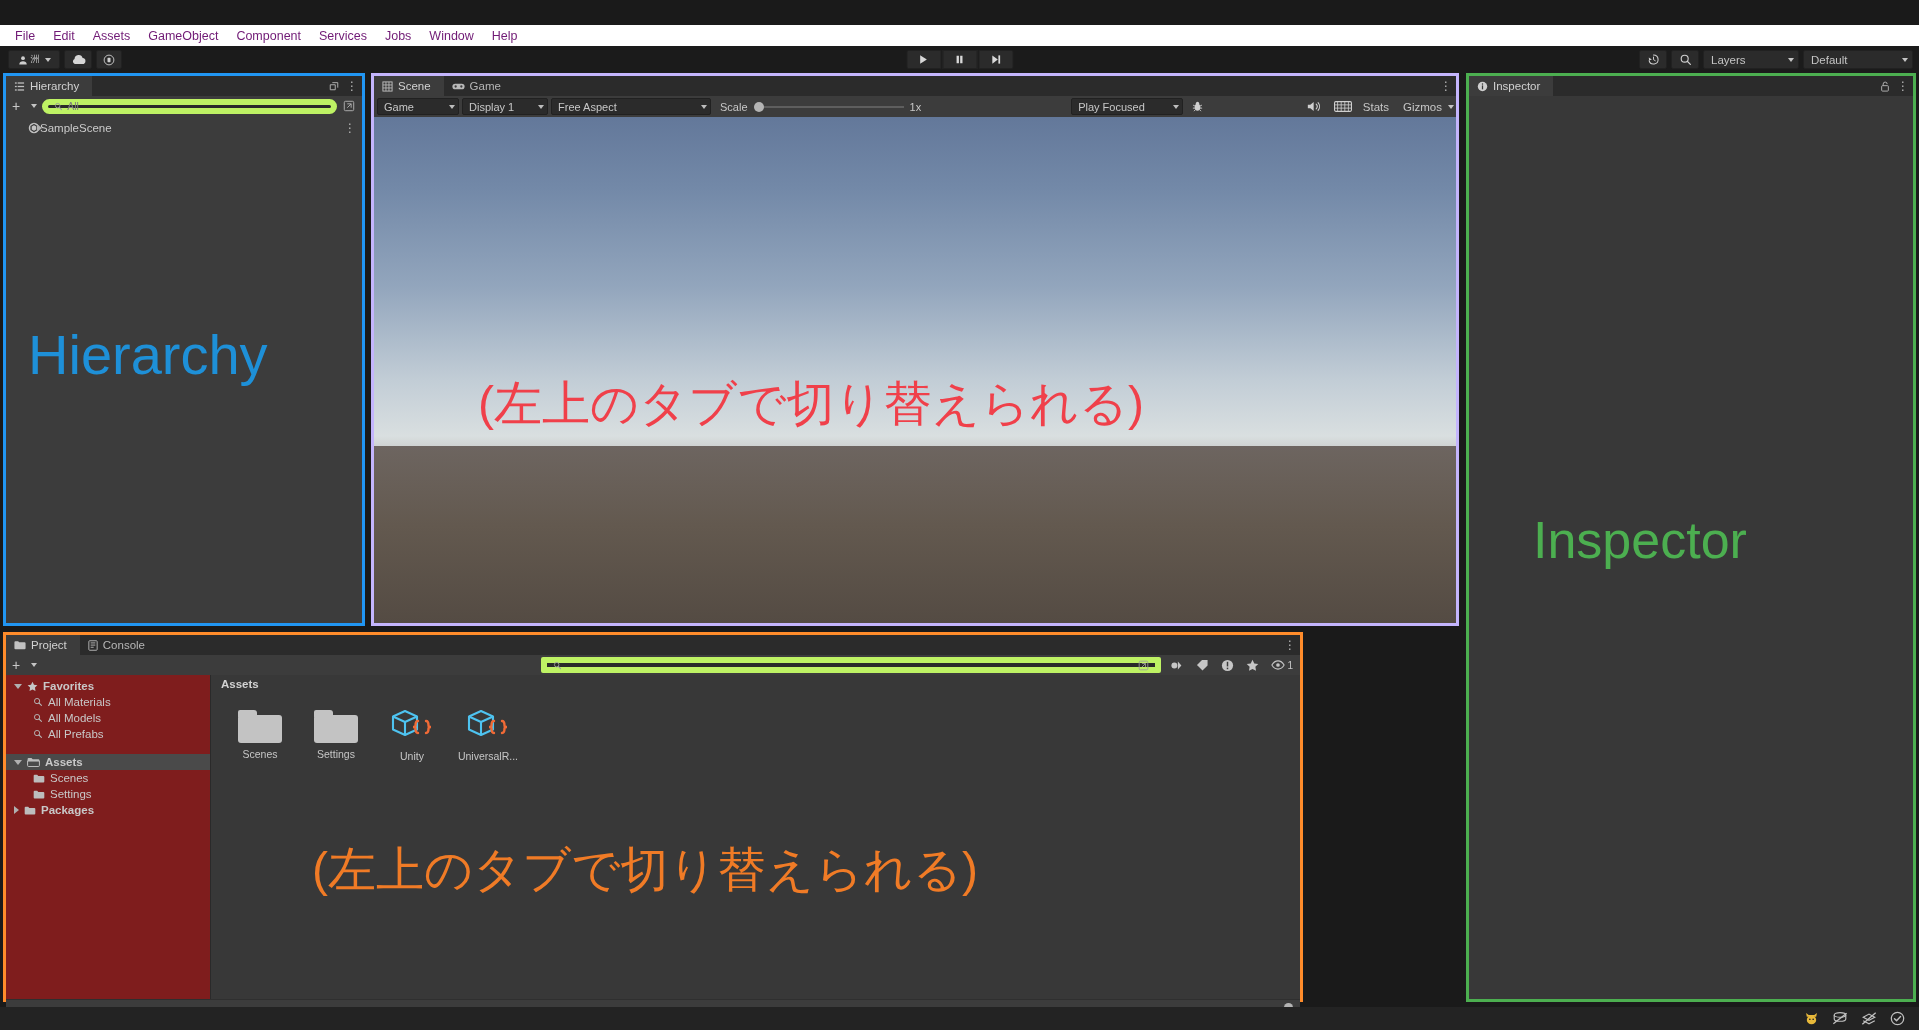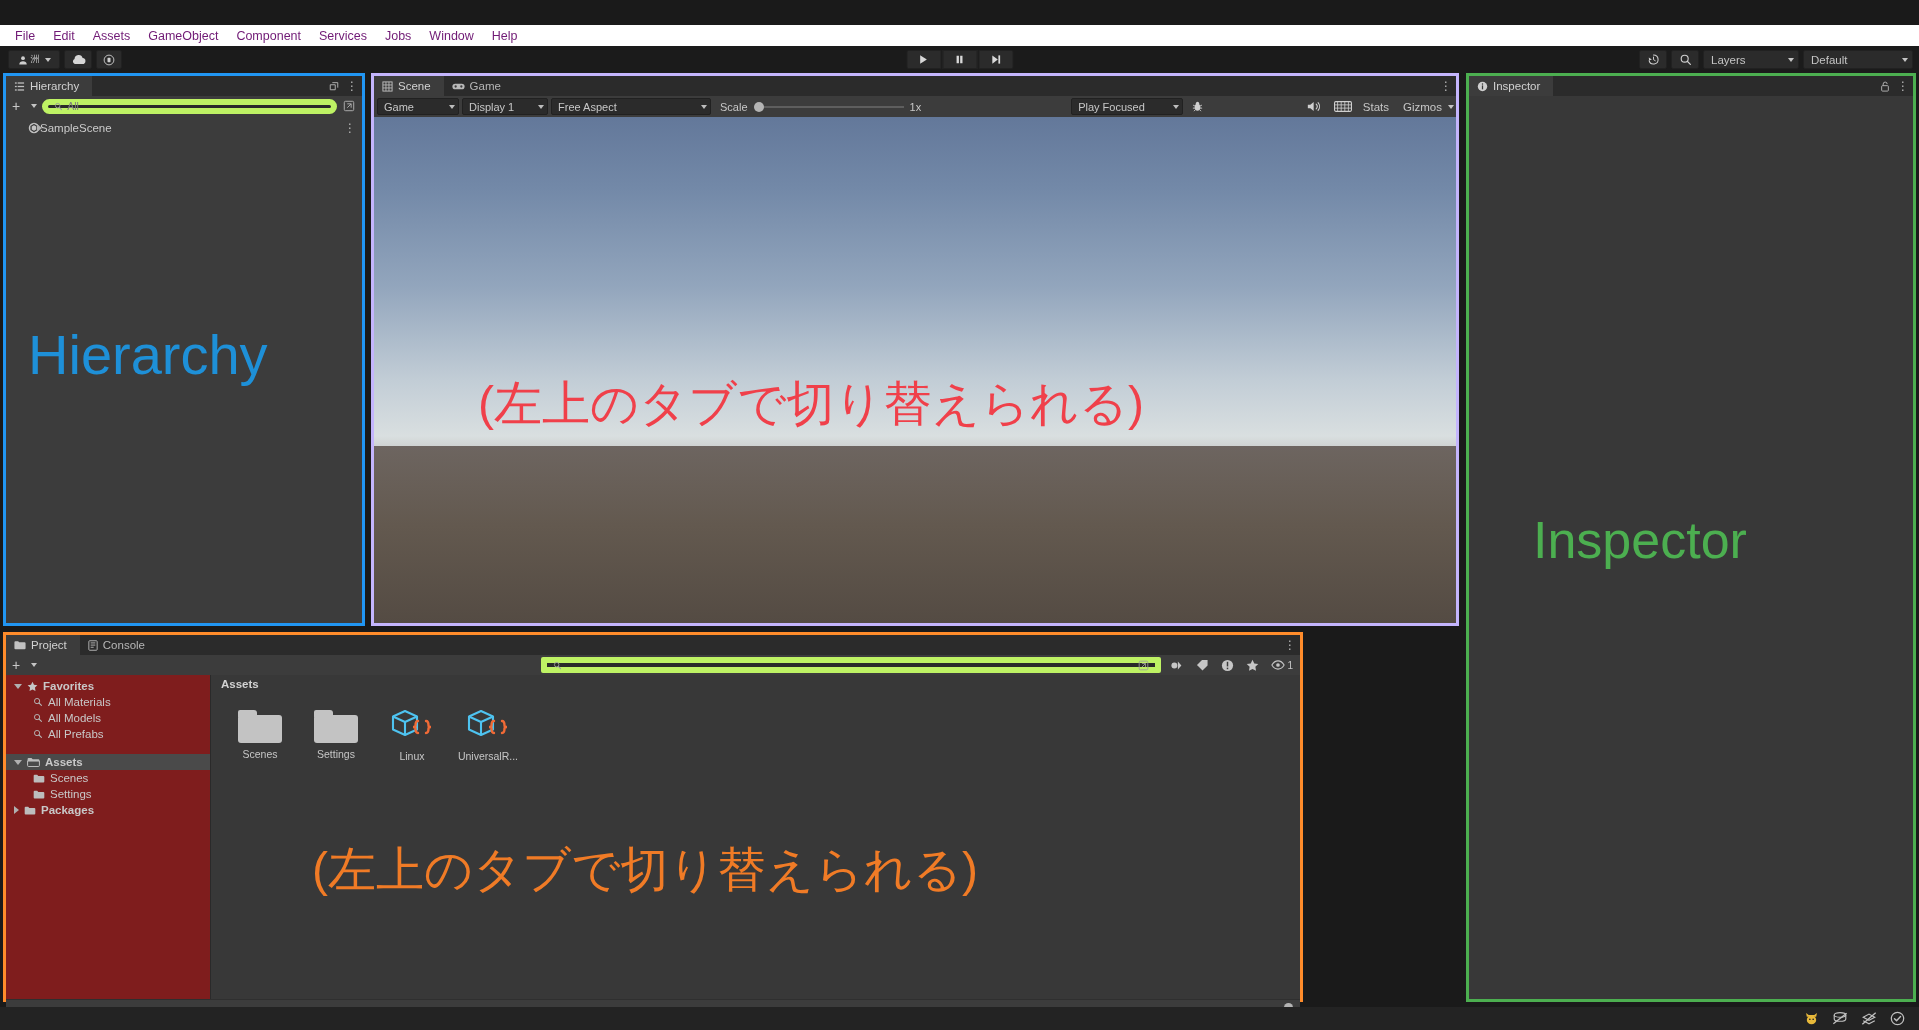--- a/index.html
+++ b/index.html
@@ -520,21 +520,21 @@
             <div class="folder-ico"></div>
             <span class="lbl">Settings</span>
           </div>
           <div class="gitem">
             <svg width="46" height="38" viewBox="0 0 46 38">
               <path d="M16 4l12 5.5v13L16 28 4 22.5v-13z" fill="none" stroke="#4ec3f0" stroke-width="2.1" stroke-linejoin="round"></path>
               <path d="M4 9.5L16 15l12-5.5M16 15v13" fill="none" stroke="#4ec3f0" stroke-width="2.1" stroke-linejoin="round"></path>
               <path d="M29 14c-2.5 0-2.5 3-2.5 4.5S24 20 24 20s2.5 0 2.5 1.5S26.5 26 29 26" fill="none" stroke="#f06a36" stroke-width="2.4" stroke-linecap="round"></path>
               <path d="M37 14c2.5 0 2.5 3 2.5 4.5S42 20 42 20s-2.5 0-2.5 1.5S39.5 26 37 26" fill="none" stroke="#f06a36" stroke-width="2.4" stroke-linecap="round"></path>
             </svg>
-            <span class="lbl">Linux</span>
+            <span class="lbl">Unity</span>
           </div>
           <div class="gitem">
             <svg width="46" height="38" viewBox="0 0 46 38">
               <path d="M16 4l12 5.5v13L16 28 4 22.5v-13z" fill="none" stroke="#4ec3f0" stroke-width="2.1" stroke-linejoin="round"></path>
               <path d="M4 9.5L16 15l12-5.5M16 15v13" fill="none" stroke="#4ec3f0" stroke-width="2.1" stroke-linejoin="round"></path>
               <path d="M29 14c-2.5 0-2.5 3-2.5 4.5S24 20 24 20s2.5 0 2.5 1.5S26.5 26 29 26" fill="none" stroke="#f06a36" stroke-width="2.4" stroke-linecap="round"></path>
               <path d="M37 14c2.5 0 2.5 3 2.5 4.5S42 20 42 20s-2.5 0-2.5 1.5S39.5 26 37 26" fill="none" stroke="#f06a36" stroke-width="2.4" stroke-linecap="round"></path>
             </svg>
             <span class="lbl">UniversalR...</span>
           </div>

